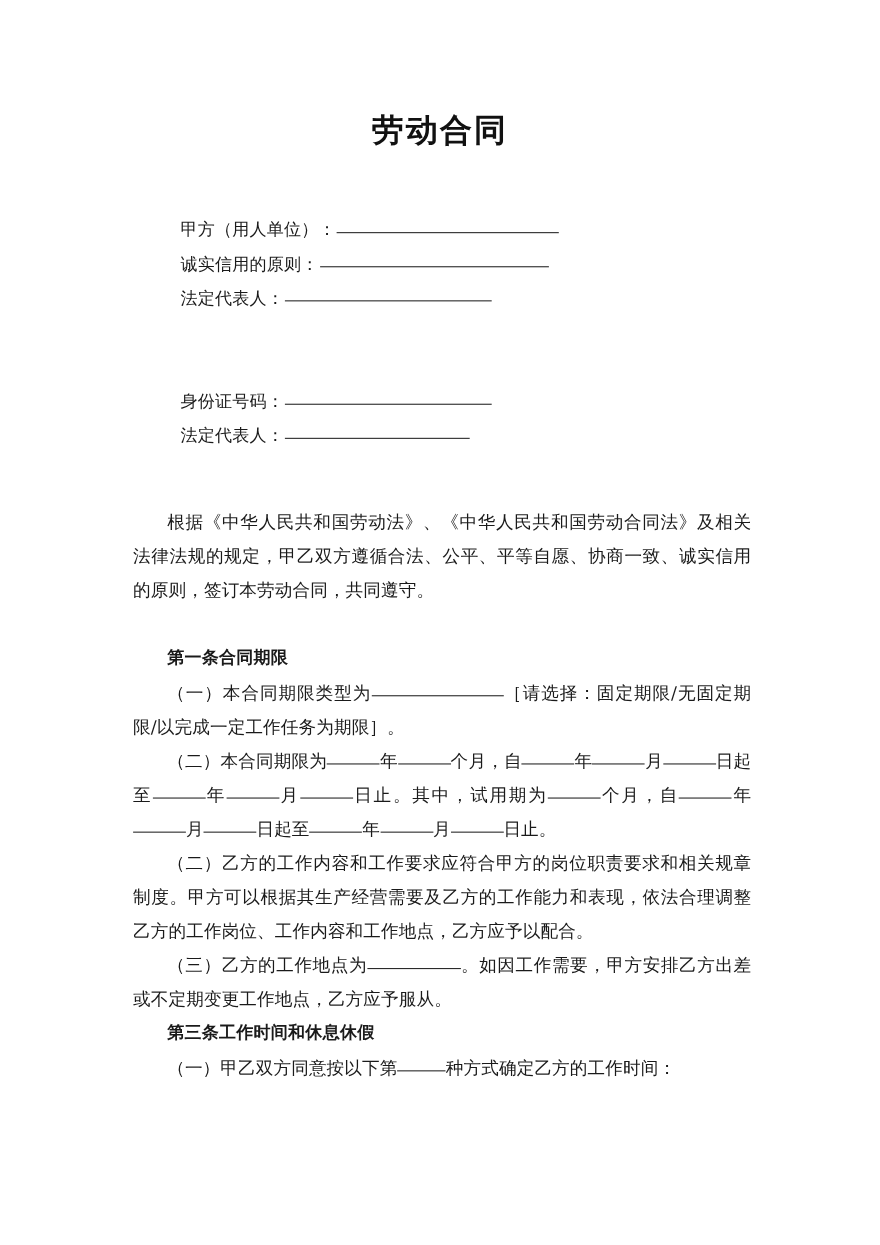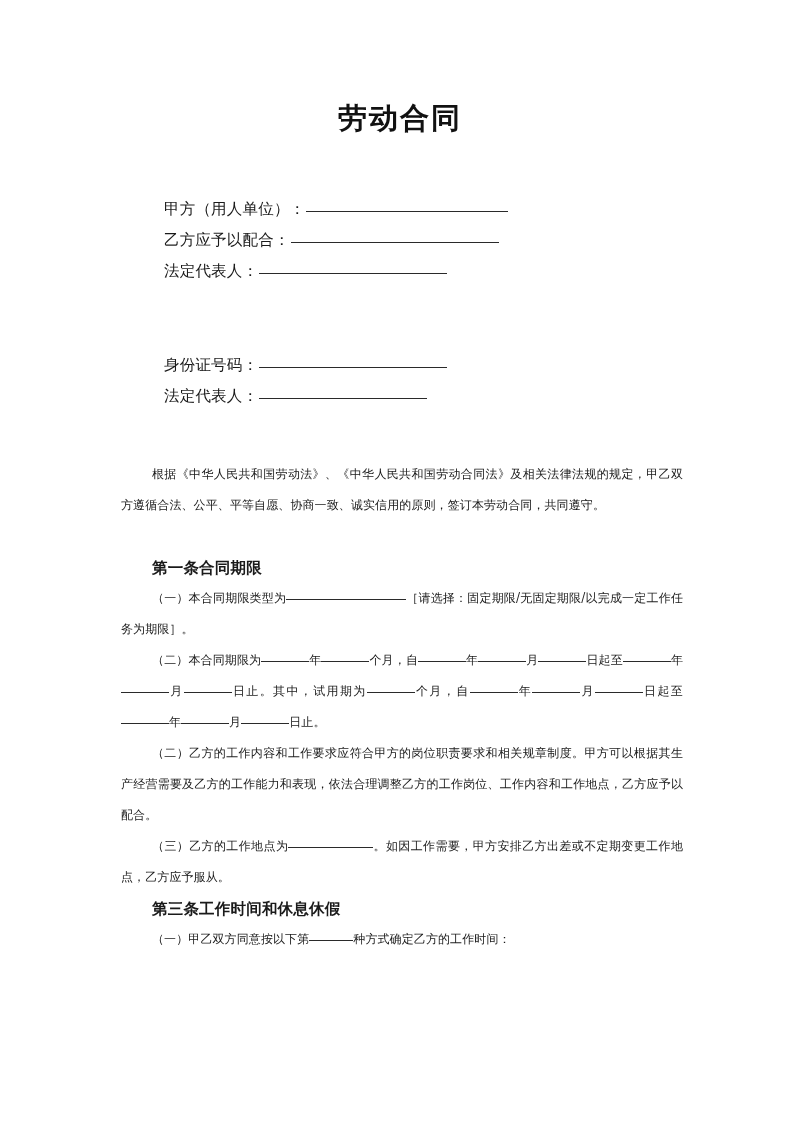--- a/index.html
+++ b/index.html
@@ -62,21 +62,21 @@
     margin: 0 1px;
   }
   .b-party   { width: 202px; }
   .b-credit  { width: 208px; }
   .b-legal   { width: 188px; }
   .b-worker  { width: 200px; }
   .b-idcard  { width: 188px; }
   .b-phone   { width: 168px; }
 
   .para {
-    font-size: 12px;
+    font-size: 16px;
     line-height: 31px;
     text-align: justify;
     text-justify: inter-ideograph;
     text-indent: 31px;
     margin: 0;
     letter-spacing: 0.1px;
   }
   .section-head {
     font-size: 15.5px;
     line-height: 31px;
@@ -98,21 +98,21 @@
 <body>
 
 <div class="page">
 
   <div class="doc-title">劳动合同</div>
 
   <div class="body-area">
 
     <div class="party-block">
       <div class="party-line"><span>甲方（用人单位）：</span><span class="blank b-party"></span></div>
-      <div class="party-line"><span>乙方应予以配合：</span><span class="blank b-credit"></span></div>
+      <div class="party-line"><span>诚实信用的原则：</span><span class="blank b-credit"></span></div>
       <div class="party-line"><span>法定代表人：</span><span class="blank b-legal"></span></div>
     </div>
 
     <div class="gap-line"></div>
 
     <div class="party-block">
       <div class="party-line"><span>身份证号码：</span><span class="blank b-idcard"></span></div>
       <div class="party-line"><span>法定代表人：</span><span class="blank b-phone"></span></div>
     </div>
 

